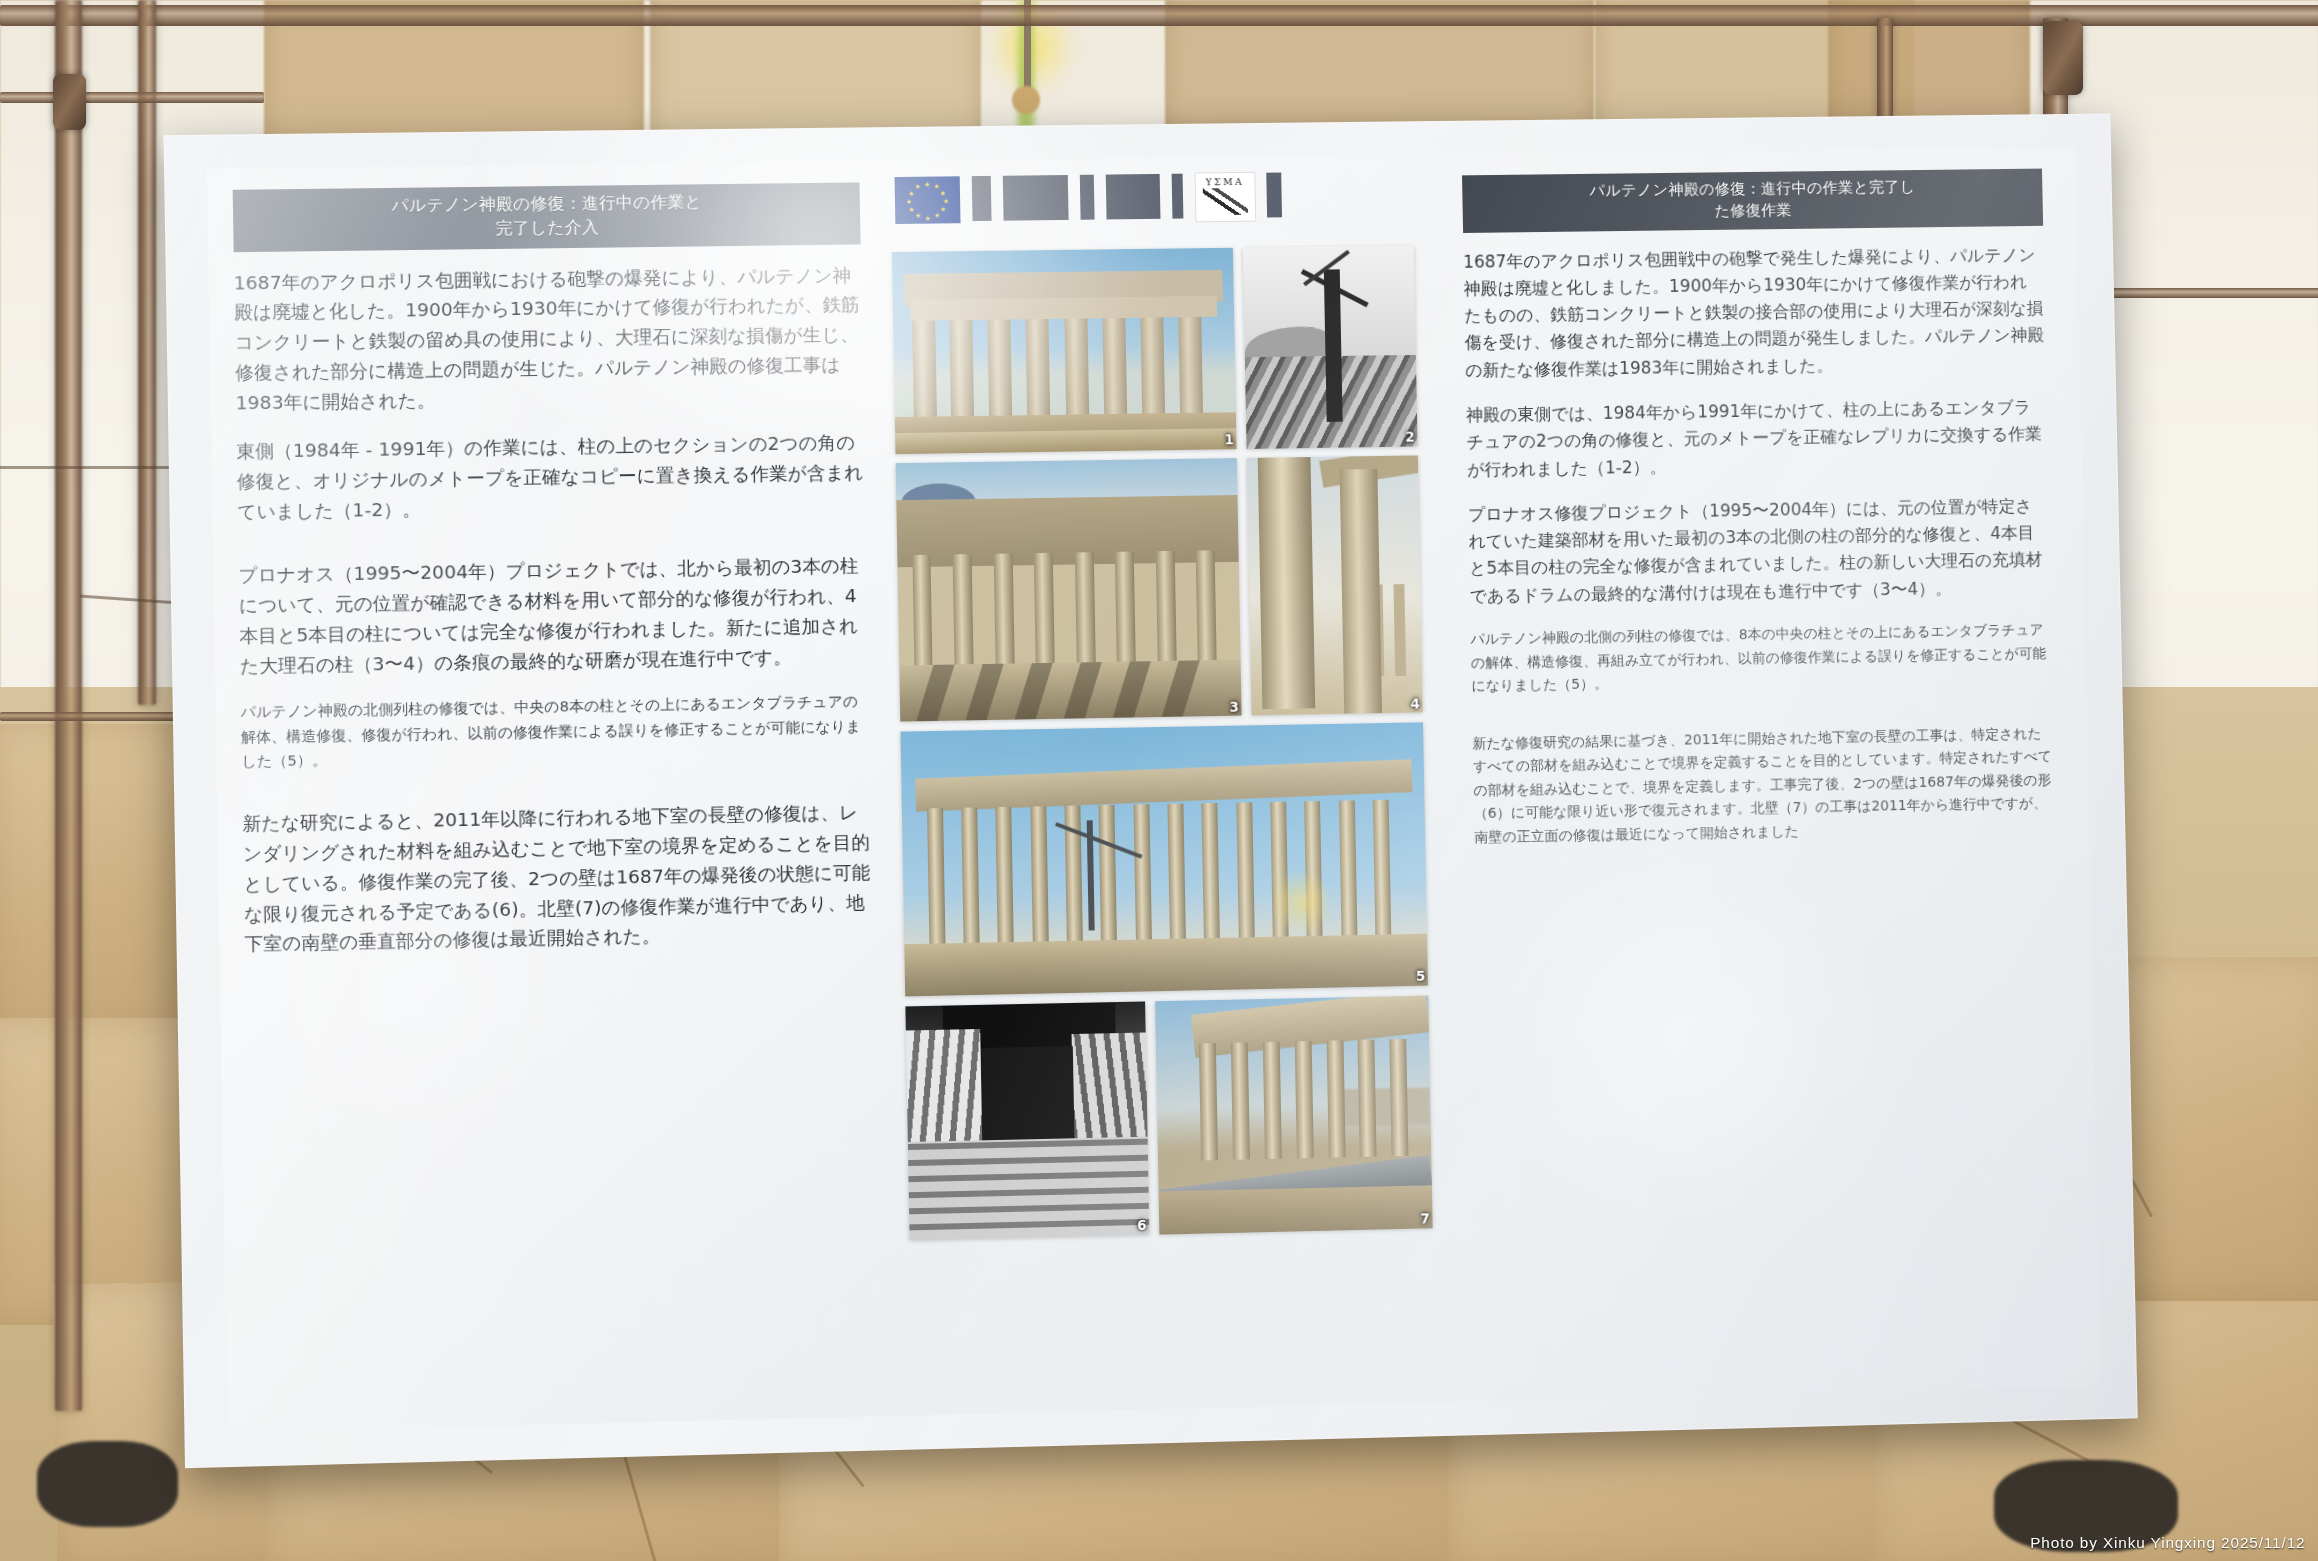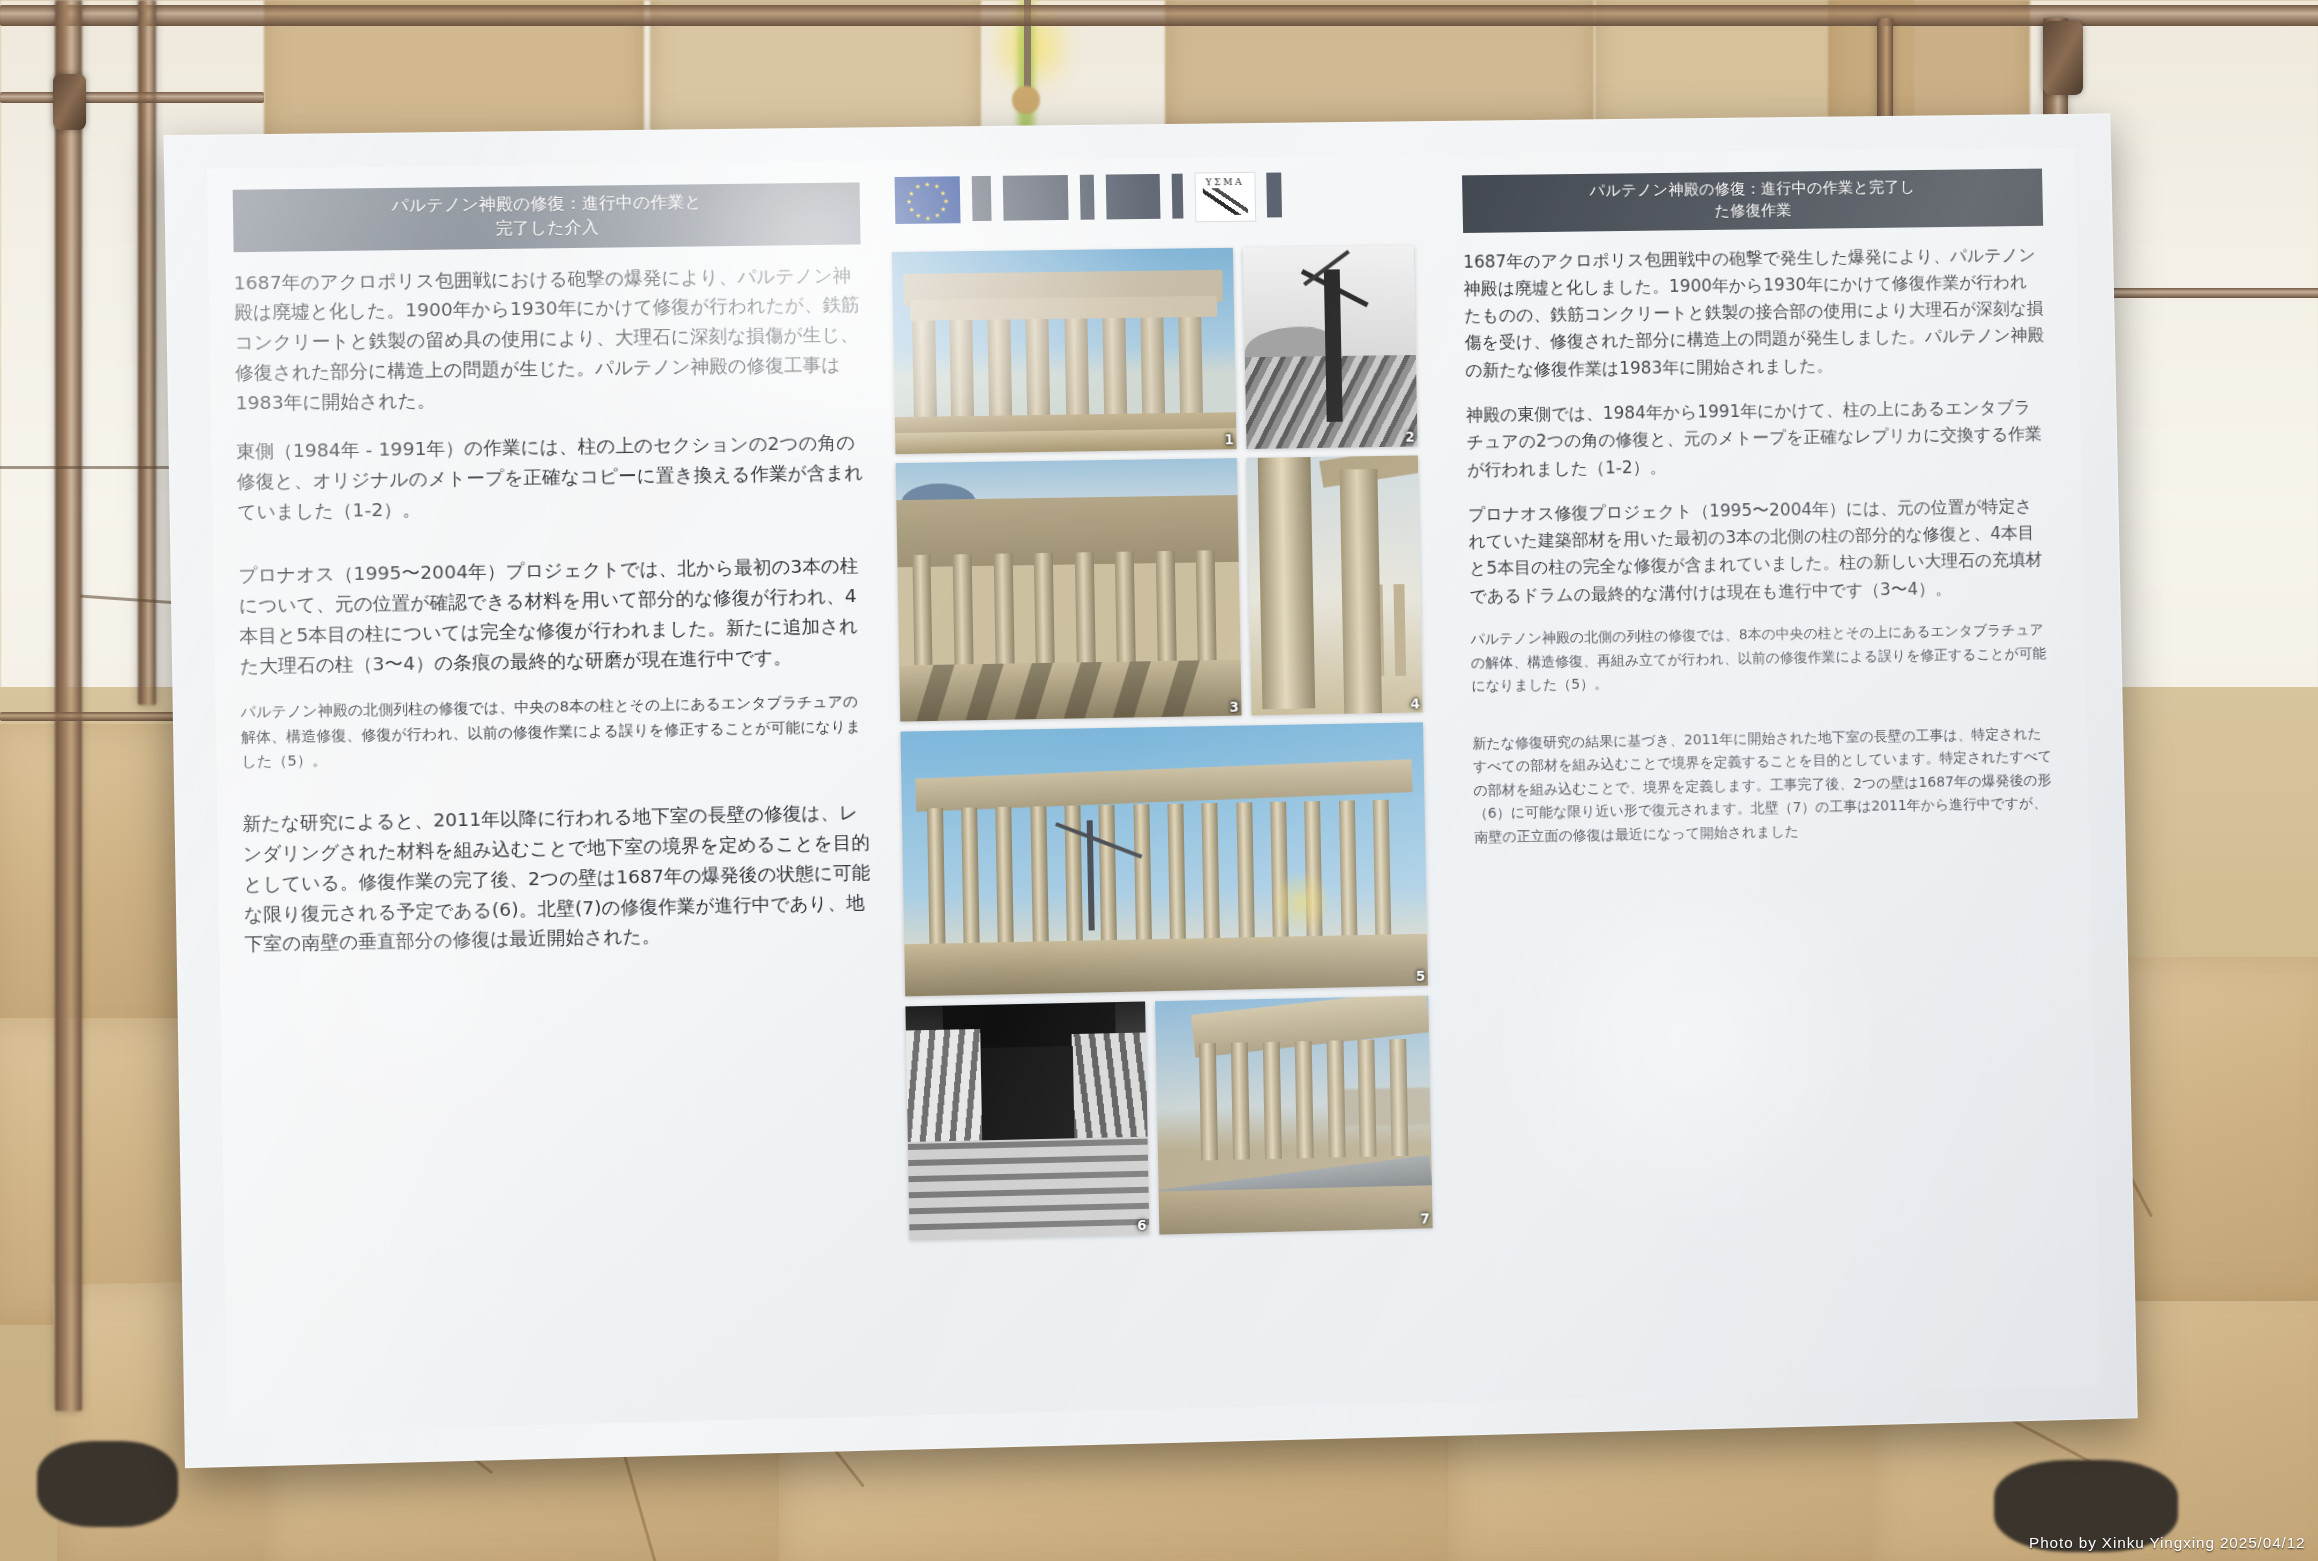--- a/index.html
+++ b/index.html
@@ -528,15 +528,15 @@
 
       </div>
 
       <div class="glare g1"></div>
       <div class="glare g2"></div>
       <div class="glare g3"></div>
       <div class="board-gloss"></div>
     </div>
   </div>
 
-  <div id="watermark">Photo by Xinku Yingxing  2025/04/12</div>
+  <div id="watermark">Photo by Xinku Yingxing  2025/11/12</div>
 </div>
 
 
 </body></html>

